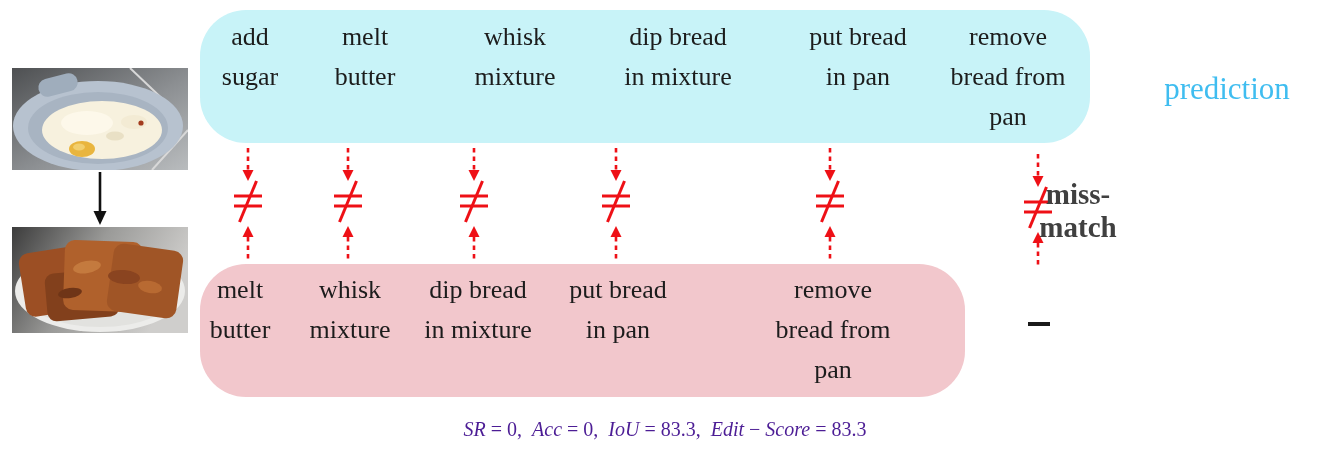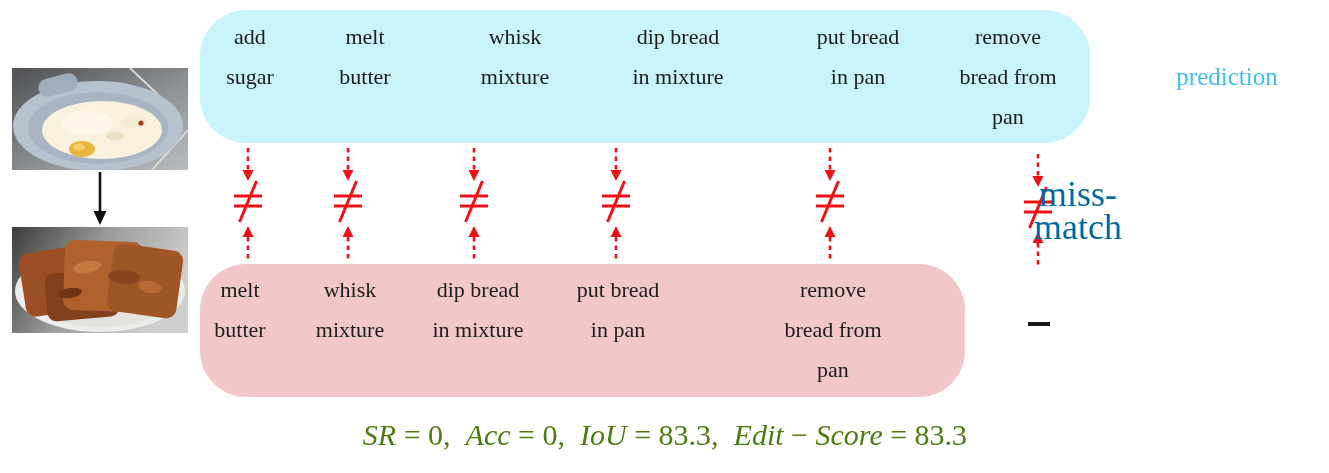--- a/index.html
+++ b/index.html
@@ -3,32 +3,32 @@
 <meta charset="utf-8">
 <style>
   html,body{margin:0;padding:0;background:#ffffff;}
   .canvas{position:relative;width:1329px;height:473px;background:#ffffff;overflow:hidden;
           font-family:"Liberation Serif","DejaVu Serif",serif;color:#1c1c1c;}
   .abs{position:absolute;}
   .seq-box{position:absolute;border-radius:46px;}
   .pred-box{left:200px;top:10px;width:890px;height:133px;background:#c8f3f8;}
   .gt-box{left:200px;top:264px;width:765px;height:133px;background:#f2c7cc;}
   .seq-item{position:absolute;transform:translateX(-50%);white-space:pre-line;
-            text-align:center;font-size:22px;line-height:40px;color:#1c1c1c;}
+            text-align:center;font-size:26px;line-height:40px;color:#1c1c1c;}
   .pred-item{top:17px;}
   .gt-item{top:270px;}
-  .side-label{position:absolute;transform:translateX(-50%);font-size:25px;line-height:34px;}
+  .side-label{position:absolute;transform:translateX(-50%);font-size:31px;line-height:34px;margin-top:12px;}
   .pred-label{left:1227px;top:60px;color:#3fbdf0;}
   .gt-label{left:1227px;top:310px;color:#8e0c8e;}
   .mm-label{position:absolute;left:1078px;top:178px;transform:translateX(-50%);
-            color:#0369a1;font-size:36px;line-height:33px;text-align:center;white-space:pre-line;}
+            color:#404040;font-size:29px;line-height:33px;text-align:center;white-space:pre-line;font-weight:bold;}
   .mm-col{position:absolute;transform:translateX(-50%);width:44px;height:114px;}
   .dash-slot{position:absolute;left:1028px;top:322px;width:22px;height:4px;background:#1a1a1a;}
   .formula{position:absolute;left:24px;top:418px;width:1282px;text-align:center;
-           font-size:30px;color:#4d7c0f;white-space:pre;}
+           font-size:20px;color:#4c1d95;white-space:pre;}
   .formula .it{font-style:italic;}
   svg{display:block;}
 </style>
 </head>
 <body>
 
 <div class="canvas">
 
   <div class="abs" style="left:12px;top:68px;">
     <svg width="176" height="102" viewBox="0 0 176 102">

